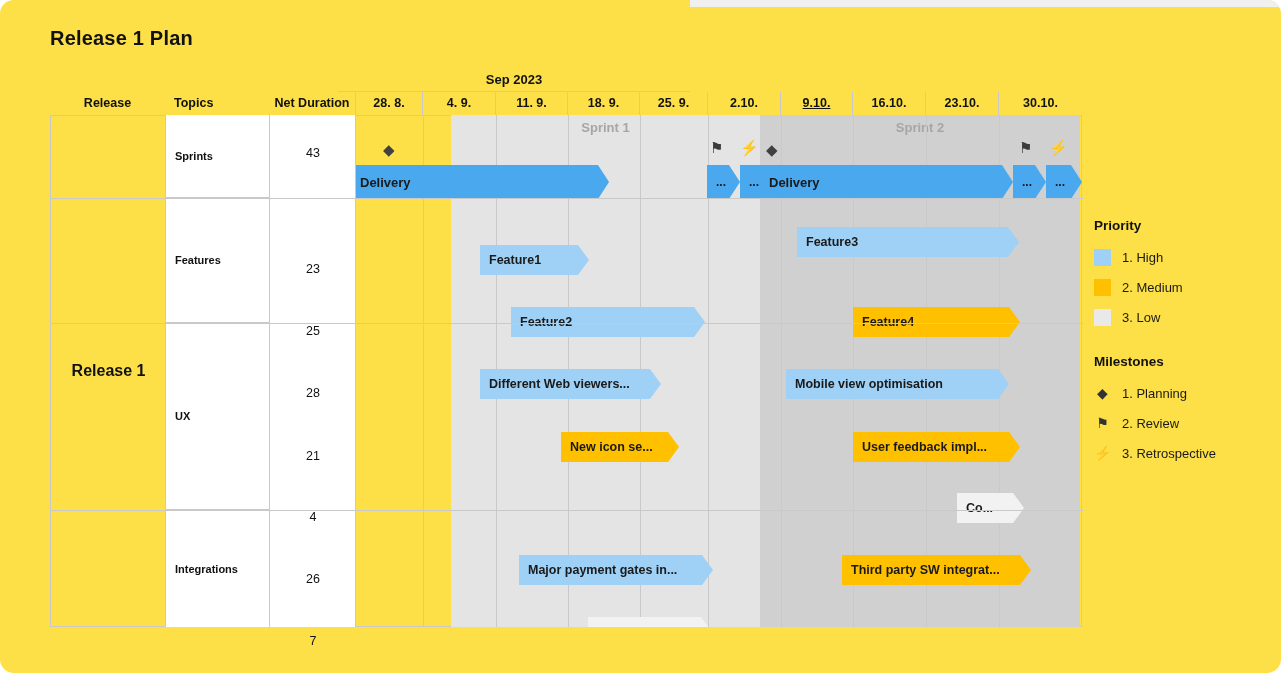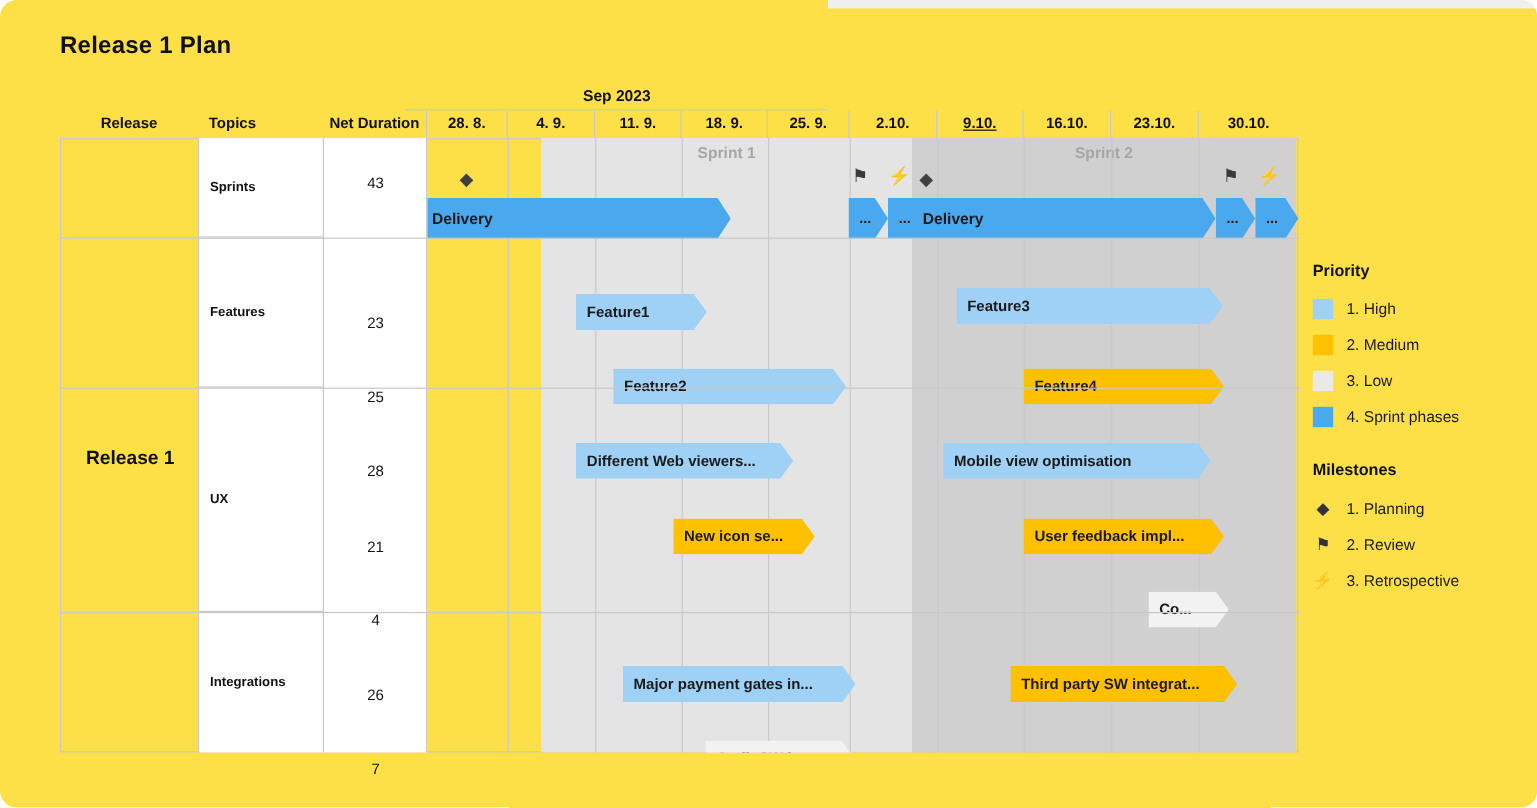--- a/index.html
+++ b/index.html
@@ -106,21 +106,21 @@
     border-left: 1px solid #c9c9c9;
     border-right: 1px solid #c9c9c9;
     border-bottom: 1px solid #c9c9c9;
     box-sizing: border-box;
   }
   .col-release {
     position: absolute; left: 0; top: 0; width: 115px; height: 512px;
     border-right: 1px solid #c9c9c9; box-sizing: border-box;
   }
   .release-label {
-    position: absolute; left: 0; top: 12px; width: 115px; height: 512px;
+    position: absolute; left: 0; top: 0; width: 115px; height: 512px;
     display: flex; align-items: center; justify-content: center;
     font-size: 16px; font-weight: bold; color: #111;
   }
   .col-topics {
     position: absolute; left: 115px; top: 0; width: 104px; height: 512px;
     border-right: 1px solid #c9c9c9; box-sizing: border-box;
   }
   .col-dur {
     position: absolute; left: 219px; top: 0; width: 86px; height: 512px;
     border-right: 1px solid #c9c9c9; box-sizing: border-box;
@@ -284,21 +284,21 @@
         <div class="ms" style="left:693px;top:25px;">⚡</div>
 
         <div class="bar delivery" style="left:-5px;top:50px;width:258px;">Delivery</div>
         <div class="bar delivery small" style="left:351px;top:50px;width:33px;">...</div>
         <div class="bar delivery small" style="left:384px;top:50px;width:36px;">...</div>
         <div class="bar delivery" style="left:404px;top:50px;width:253px;">Delivery</div>
         <div class="bar delivery small" style="left:657px;top:50px;width:33px;">...</div>
         <div class="bar delivery small" style="left:690px;top:50px;width:36px;">...</div>
 
         <div class="bar blue" style="left:124px;top:130px;width:109px;">Feature1</div>
-        <div class="bar blue" style="left:441px;top:125px;width:222px;">Feature3</div>
+        <div class="bar blue" style="left:441px;top:112px;width:222px;">Feature3</div>
         <div class="bar blue" style="left:155px;top:192px;width:194px;">Feature2</div>
         <div class="bar yellow" style="left:497px;top:192px;width:167px;">Feature4</div>
 
         <div class="bar blue" style="left:124px;top:254px;width:181px;">Different Web viewers...</div>
         <div class="bar yellow" style="left:205px;top:317px;width:118px;">New icon se...</div>
         <div class="bar blue" style="left:430px;top:254px;width:223px;">Mobile view optimisation</div>
         <div class="bar yellow" style="left:497px;top:317px;width:167px;">User feedback impl...</div>
         <div class="bar grey" style="left:601px;top:378px;width:67px;">Co...</div>
 
         <div class="bar blue" style="left:163px;top:440px;width:194px;">Major payment gates in...</div>
@@ -337,24 +337,20 @@
       <span>1. High</span>
     </div>
     <div class="lg-row">
       <span class="swatch" style="background:#ffc000;"></span>
       <span>2. Medium</span>
     </div>
     <div class="lg-row">
       <span class="swatch" style="background:#e9e9e9;"></span>
       <span>3. Low</span>
     </div>
-    <div class="lg-row">
-      <span class="swatch" style="background:#4aa8ee;"></span>
-      <span>4. Sprint phases</span>
-    </div>
 
     <h4 class="grp2">Milestones</h4>
     <div class="lg-row">
       <span class="ms-key">◆</span>
       <span>1. Planning</span>
     </div>
     <div class="lg-row">
       <span class="ms-key">⚑</span>
       <span>2. Review</span>
     </div>

